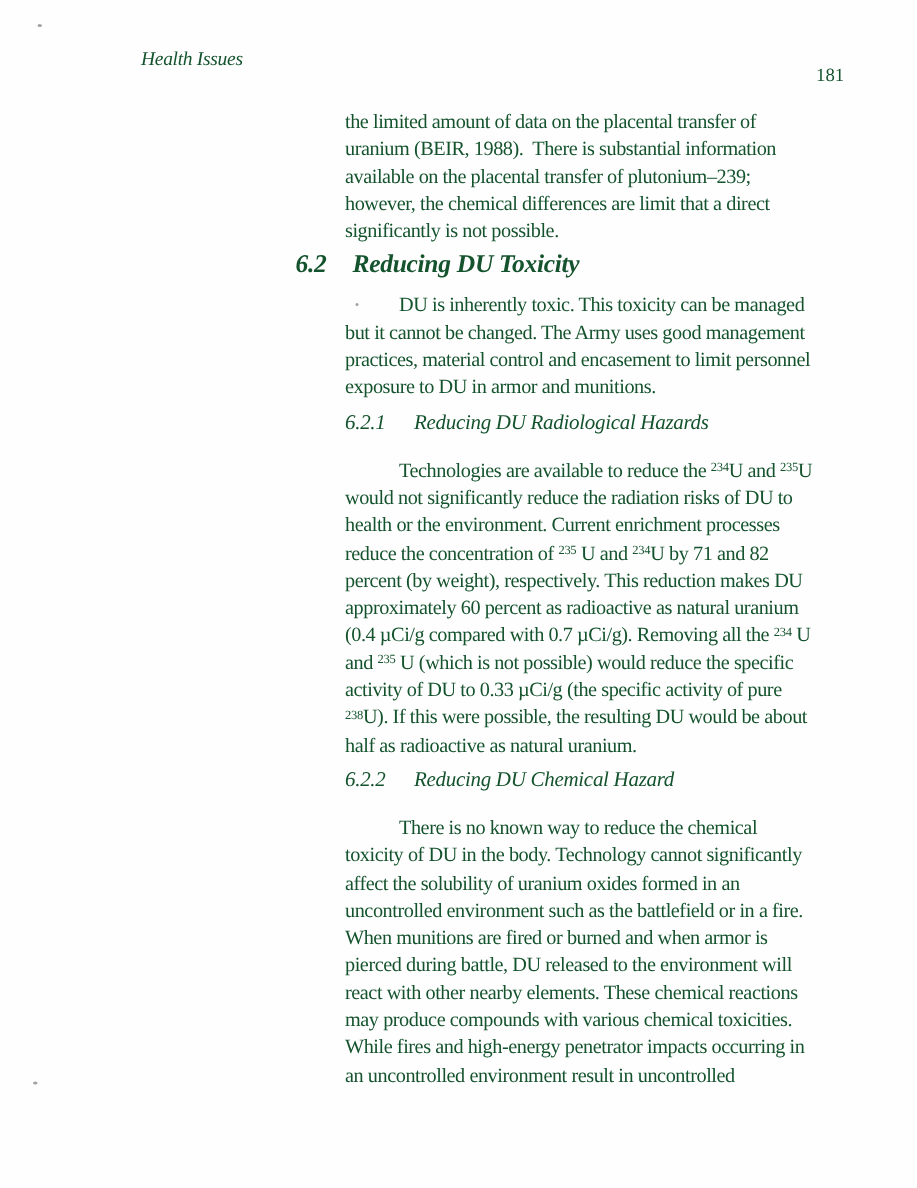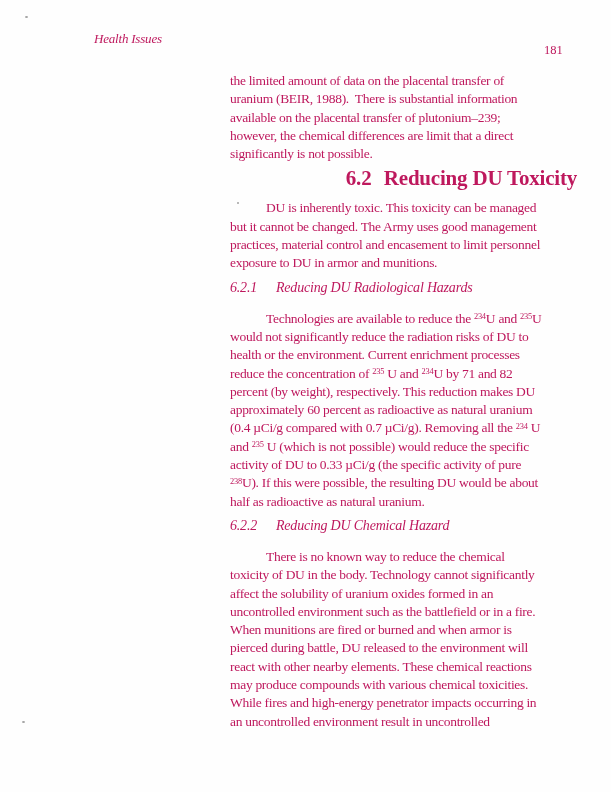--- a/index.html
+++ b/index.html
@@ -5,21 +5,21 @@
   html, body {
     margin: 0;
     padding: 0;
     background: #ffffff;
   }
   .page {
     position: relative;
     width: 611px;
     height: 792px;
     background: #fefefe;
-    color: #be185d;
+    color: #14532d;
     font-family: "Liberation Serif", "DejaVu Serif", serif;
     overflow: hidden;
   }
   .running-header {
     position: absolute;
     left: 94px;
     top: 31px;
     font-style: italic;
     font-size: 13px;
     letter-spacing: -0.2px;
@@ -53,24 +53,24 @@
     font-size: 0.62em;
     vertical-align: baseline;
     position: relative;
     top: -0.45em;
     letter-spacing: -0.2px;
   }
   .heading {
     display: flex;
     align-items: baseline;
     font-weight: 700;
-    font-size: 21px;
+    font-style: italic;
+    font-size: 17px;
     letter-spacing: -0.2px;
     margin: 3px 0 8px 0;
-    justify-content: flex-end;
   }
   .heading .sec-num { flex: 0 0 38px; }
   .subheading {
     display: flex;
     align-items: center;
     font-style: italic;
     font-size: 14px;
     letter-spacing: -0.2px;
     margin: 7px 0 14px 33px;
   }

